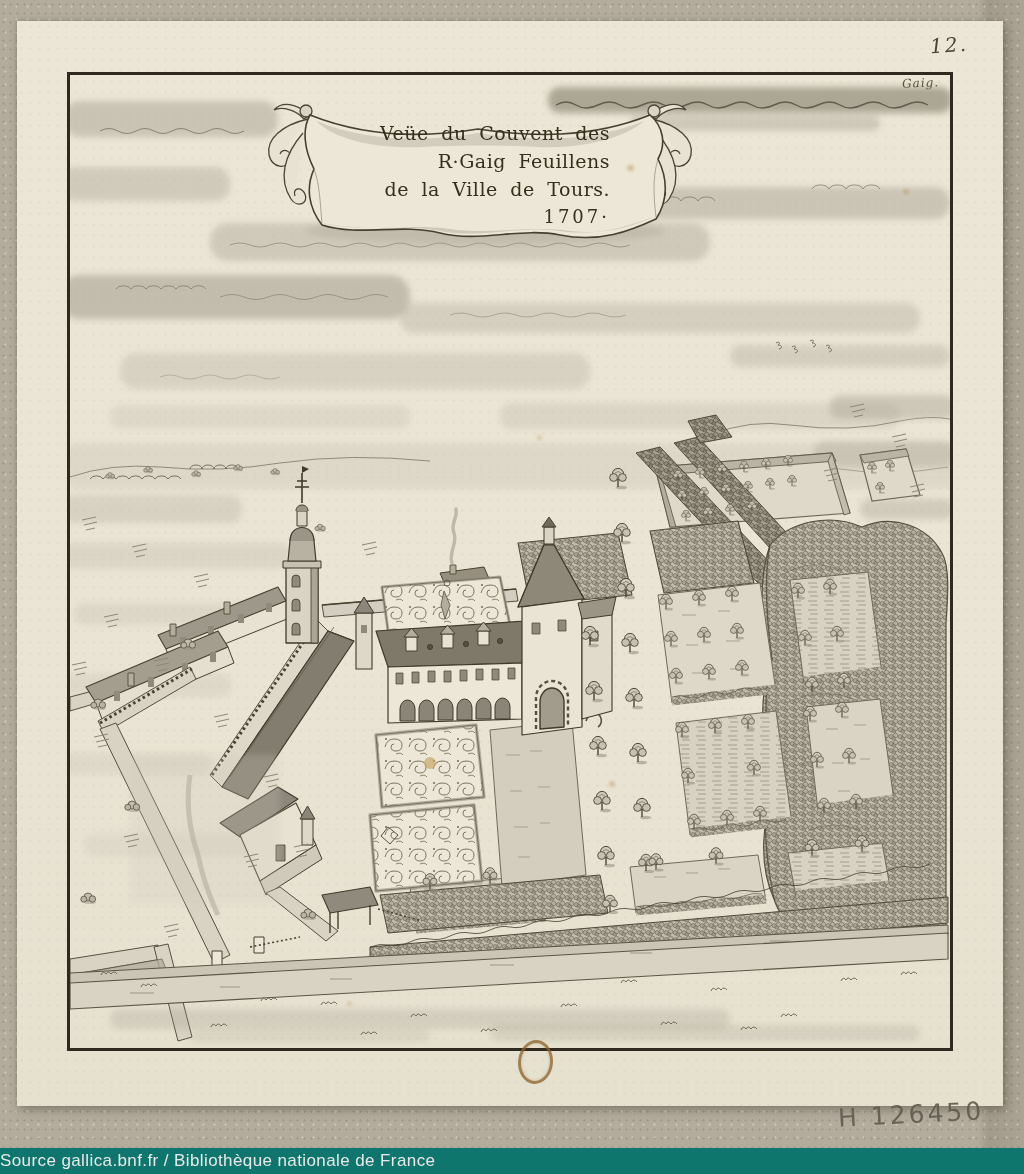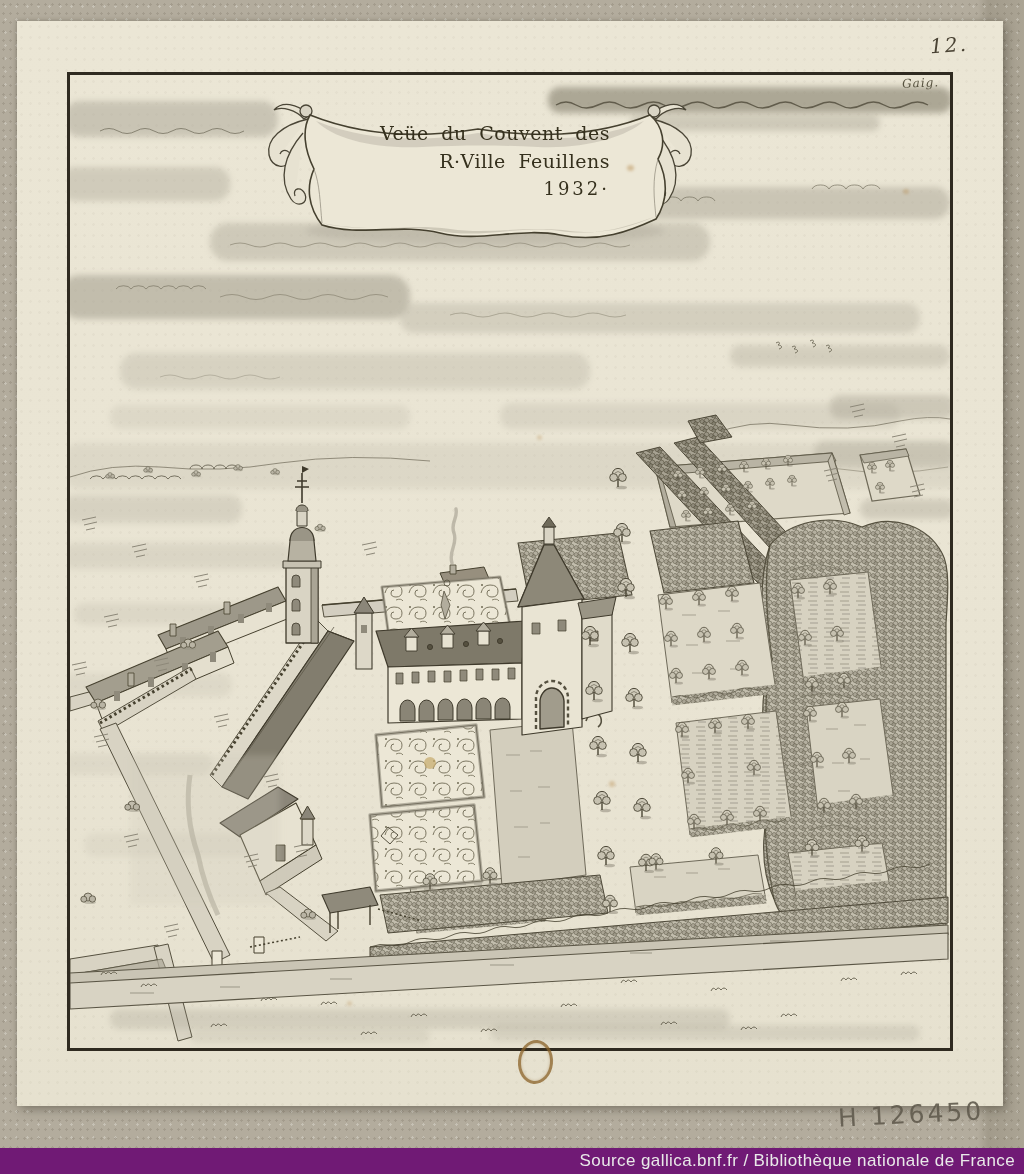--- a/index.html
+++ b/index.html
@@ -45,23 +45,23 @@
     color:#615b4e;letter-spacing:3px;transform:rotate(-3deg);opacity:.9;
   }
   .seal-mark{
     position:absolute;left:518px;top:1040px;width:29px;height:38px;
     border:3.5px solid #8a6227;border-radius:50%;opacity:.75;
     transform:rotate(5deg);
     box-shadow:inset 0 0 3px rgba(138,98,39,.5);
   }
   .credit-bar{
     position:absolute;left:0;top:1148px;width:1024px;height:26px;
-    background:#701a75;color:#e9e9e9;
+    background:#0f766e;color:#e9e9e9;
     font-family:"Liberation Sans","DejaVu Sans",sans-serif;font-size:17px;
-    display:flex;align-items:center;justify-content:flex-end;
+    display:flex;align-items:center;
     padding:0;box-sizing:border-box;
   }
   .credit-bar span{margin-right:9px;letter-spacing:.4px;}
   .fox{position:absolute;border-radius:50%;background:#b5894c;filter:blur(1.5px);}
 </style>
 </head>
 <body>
 
 <div class="sheet">
   <div class="frame">
@@ -516,22 +516,23 @@
                C238,132 236,112 244,94
                C234,74 232,54 240,40 Z" fill="#ece7d6" stroke="#45402f" stroke-width="1.6"></path>
       <path d="M246,46 C300,68 360,66 408,58 C460,66 520,68 574,46 C556,62 516,74 468,72 C430,70 392,70 352,72 C304,74 264,64 246,46 Z" fill="#b9b4a5" opacity="0.5"></path>
       <path d="M252,148 C300,158 340,148 380,154 C420,160 460,150 500,156 C536,160 560,152 584,142 C560,150 530,162 490,156 C450,150 410,164 370,156 C330,148 292,158 252,148 Z" fill="#aaa595" opacity="0.45"></path>
       <path d="M244,94 C250,110 250,128 252,148 M588,84 C582,104 584,124 586,142" fill="none" stroke="#8d8879" stroke-width="1" opacity="0.7"></path>
     </g>
   </svg>
 
   <div class="cartouche-text">
     <div>Veüe du Couvent des</div>
-    <div>R·Ville Feuillens</div>
-    <div class="l4">1932·</div>
+    <div>R·Gaig Feuillens</div>
+    <div>de la Ville de Tours.</div>
+    <div class="l4">1707·</div>
   </div>
 
   <div class="gaig">Gaig.</div>
   </div>
 
   <div class="fox" style="left:610px;top:144px;width:7px;height:6px;opacity:.45;"></div>
   <div class="fox" style="left:886px;top:168px;width:6px;height:5px;opacity:.4;"></div>
   <div class="fox" style="left:592px;top:760px;width:6px;height:6px;opacity:.4;"></div>
   <div class="fox" style="left:520px;top:414px;width:5px;height:5px;opacity:.3;"></div>
   <div class="fox" style="left:330px;top:980px;width:5px;height:5px;opacity:.3;"></div>

